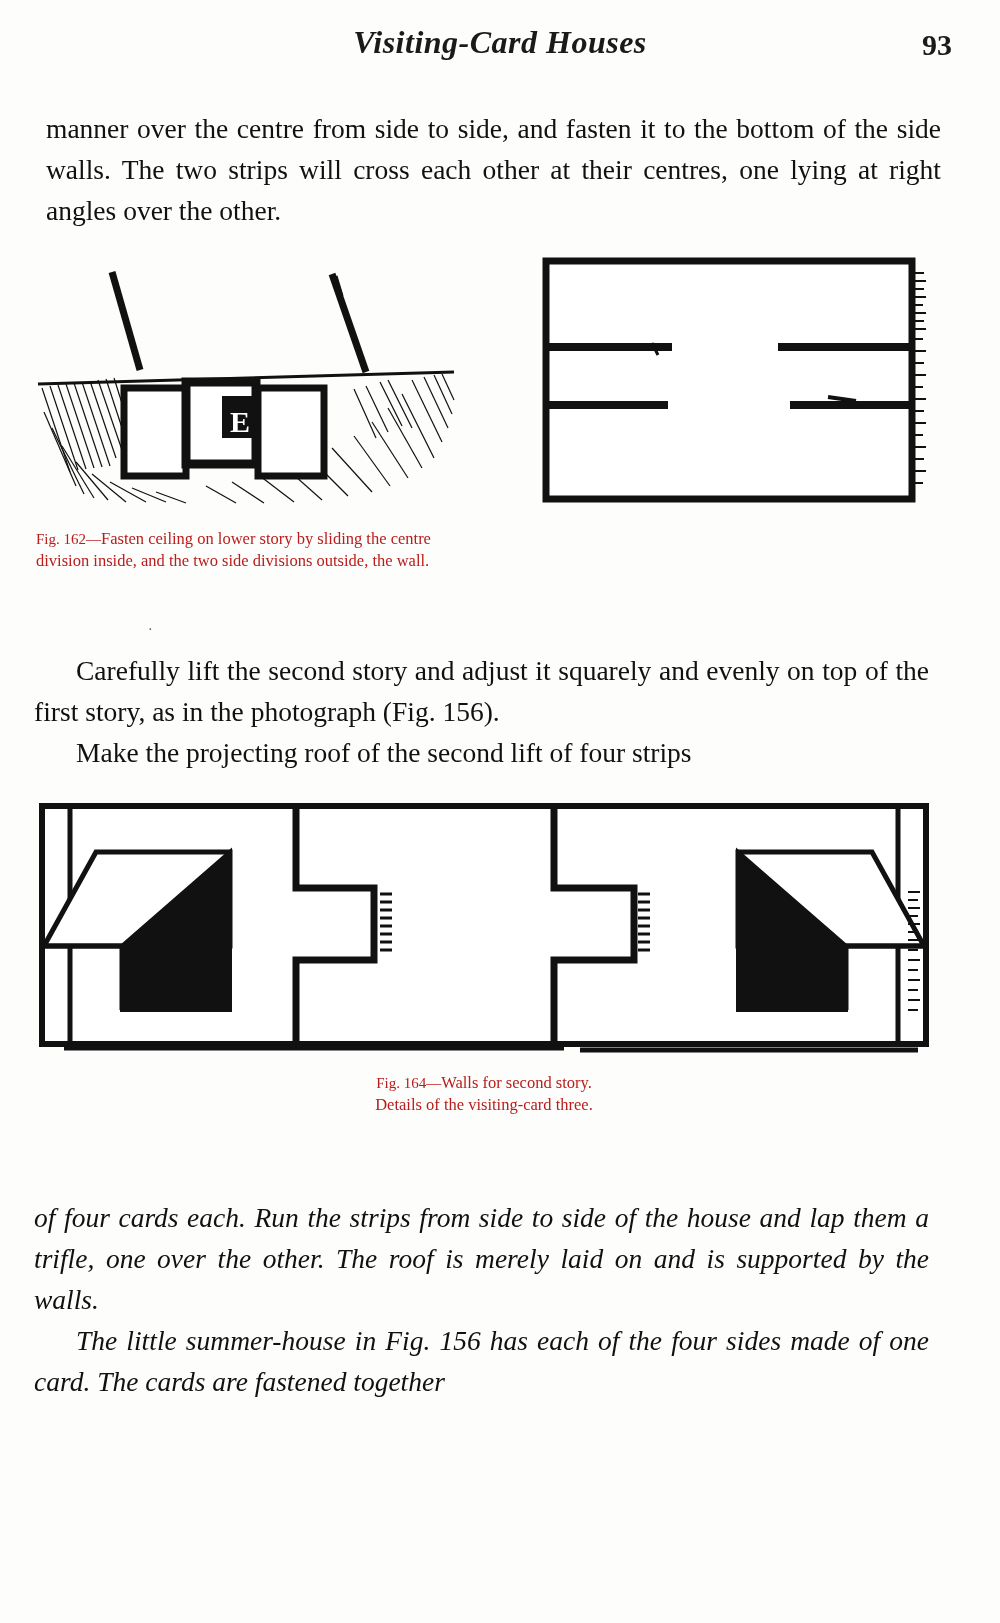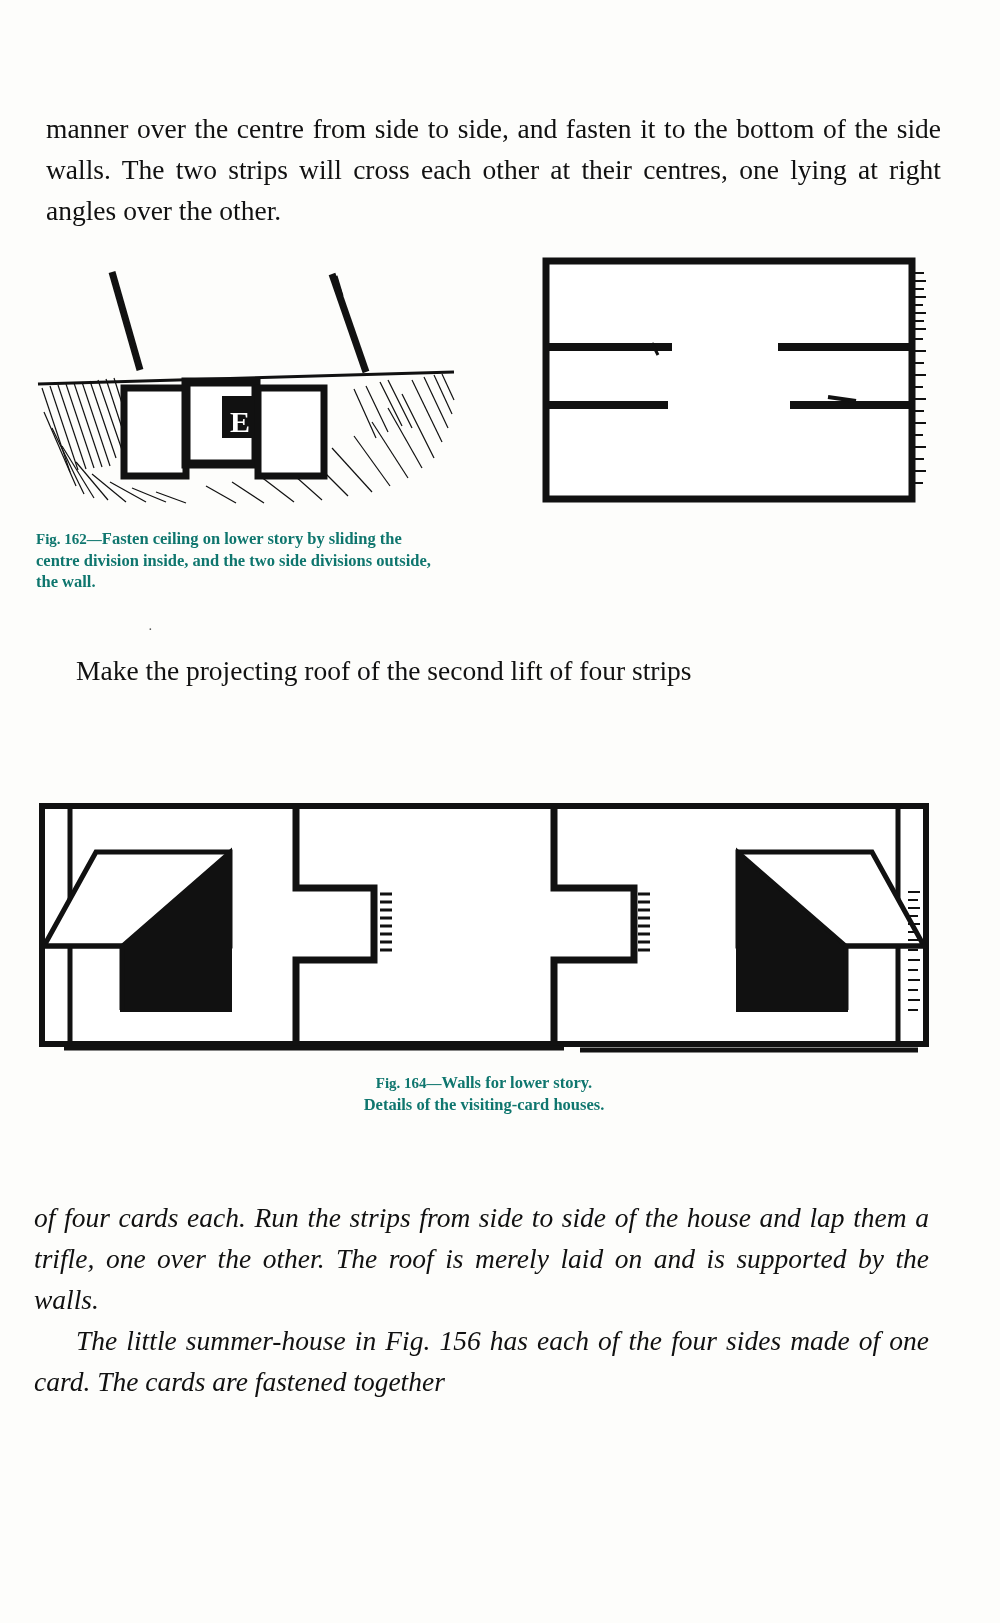--- a/index.html
+++ b/index.html
@@ -59,22 +59,22 @@
   .para-1 { left: 46px; top: 108px; width: 895px; }
   .para-2 { left: 34px; top: 650px; width: 895px; }
   .para-3 { left: 34px; top: 1197px; width: 895px; font-style: italic; }
 
   
   .fig-caption {
     position: absolute;
     font-size: 16.5px;
     line-height: 21px;
     text-align: center;
-    font-weight: bold;
-    color: #0f766e;
+    font-weight: normal;
+    color: #b91c1c;
   }
   .fig-caption .sc { font-size: 15px; }
 
   .figbox { position: absolute; }
   svg { display: block; }
 
   
   .fig162 { left: 36px; top: 262px; width: 420px; height: 250px; }
   .cap162 { left: 36px; top: 528px; width: 400px; text-align: left; }
 
@@ -90,20 +90,24 @@
     position: absolute;
     font-size: 14px;
     color: #555;
   }
 </style>
 </head>
 <body>
 
 <div class="page">
 
+  <div class="header">
+    <div class="header-title">Visiting-Card Houses</div>
+    <div class="page-number">93</div>
+  </div>
 
   <div class="para para-1">
     <p>manner over the centre from side to side, and fasten it to the bottom of the side walls.   The two strips will cross each other at their centres, one lying at right angles over the other.</p>
   </div>
 
   <div class="figbox fig162">
     <svg width="420" height="250" viewBox="0 0 420 250">
 
       <g stroke="#111" stroke-width="1.2">
         <path d="M2,122 L418,110" stroke-width="3" fill="none"></path>
@@ -203,20 +207,21 @@
       <path d="M250,150 L372,150" stroke="#111" stroke-width="8" fill="none"></path>
 
       <path d="M288,142 L316,146" stroke="#111" stroke-width="4" fill="none"></path>
       <path d="M112,88 L118,100" stroke="#111" stroke-width="3" fill="none"></path>
     </svg>
   </div>
 
   <div class="stray-mark" style="left:148px; top:622px;">·</div>
 
   <div class="para para-2">
+    <p class="indent">Carefully lift the second story and adjust it squarely and evenly on top of the first story, as in the photograph (Fig. 156).</p>
     <p class="indent">Make the projecting roof of the second lift of four strips</p>
   </div>
 
   <div class="figbox fig164">
     <svg width="900" height="260" viewBox="0 0 900 260">
 
       <path d="M8,6 L892,6 L892,244 L8,244 Z" fill="#ffffff" stroke="#111" stroke-width="6"></path>
 
       <path d="M36,8 L36,244" stroke="#111" stroke-width="5" fill="none"></path>
 
@@ -269,23 +274,23 @@
         <path d="M874,200 L886,200"></path>
           <path d="M874,210 L884,210"></path>
       </g>
 
       <path d="M30,248 L530,248" stroke="#111" stroke-width="5" fill="none"></path>
       <path d="M546,250 L884,250" stroke="#111" stroke-width="5" fill="none"></path>
     </svg>
   </div>
   <div class="fig-caption cap164">
     <div>
-      <span class="sc">Fig. 164—</span><span>Walls for lower story.</span>
+      <span class="sc">Fig. 164—</span><span>Walls for second story.</span>
     </div>
-    <div>Details of the visiting-card houses.</div>
+    <div>Details of the visiting-card three.</div>
   </div>
 
   <div class="para para-3">
     <p>of four cards each.   Run the strips from side to side of the house and lap them a trifle, one over the other.   The roof is merely laid on and is supported by the walls.</p>
     <p class="indent">The little summer-house in Fig. 156 has each of the four sides made of one card.   The cards are fastened together</p>
   </div>
 
 </div>
 
 </body></html>

